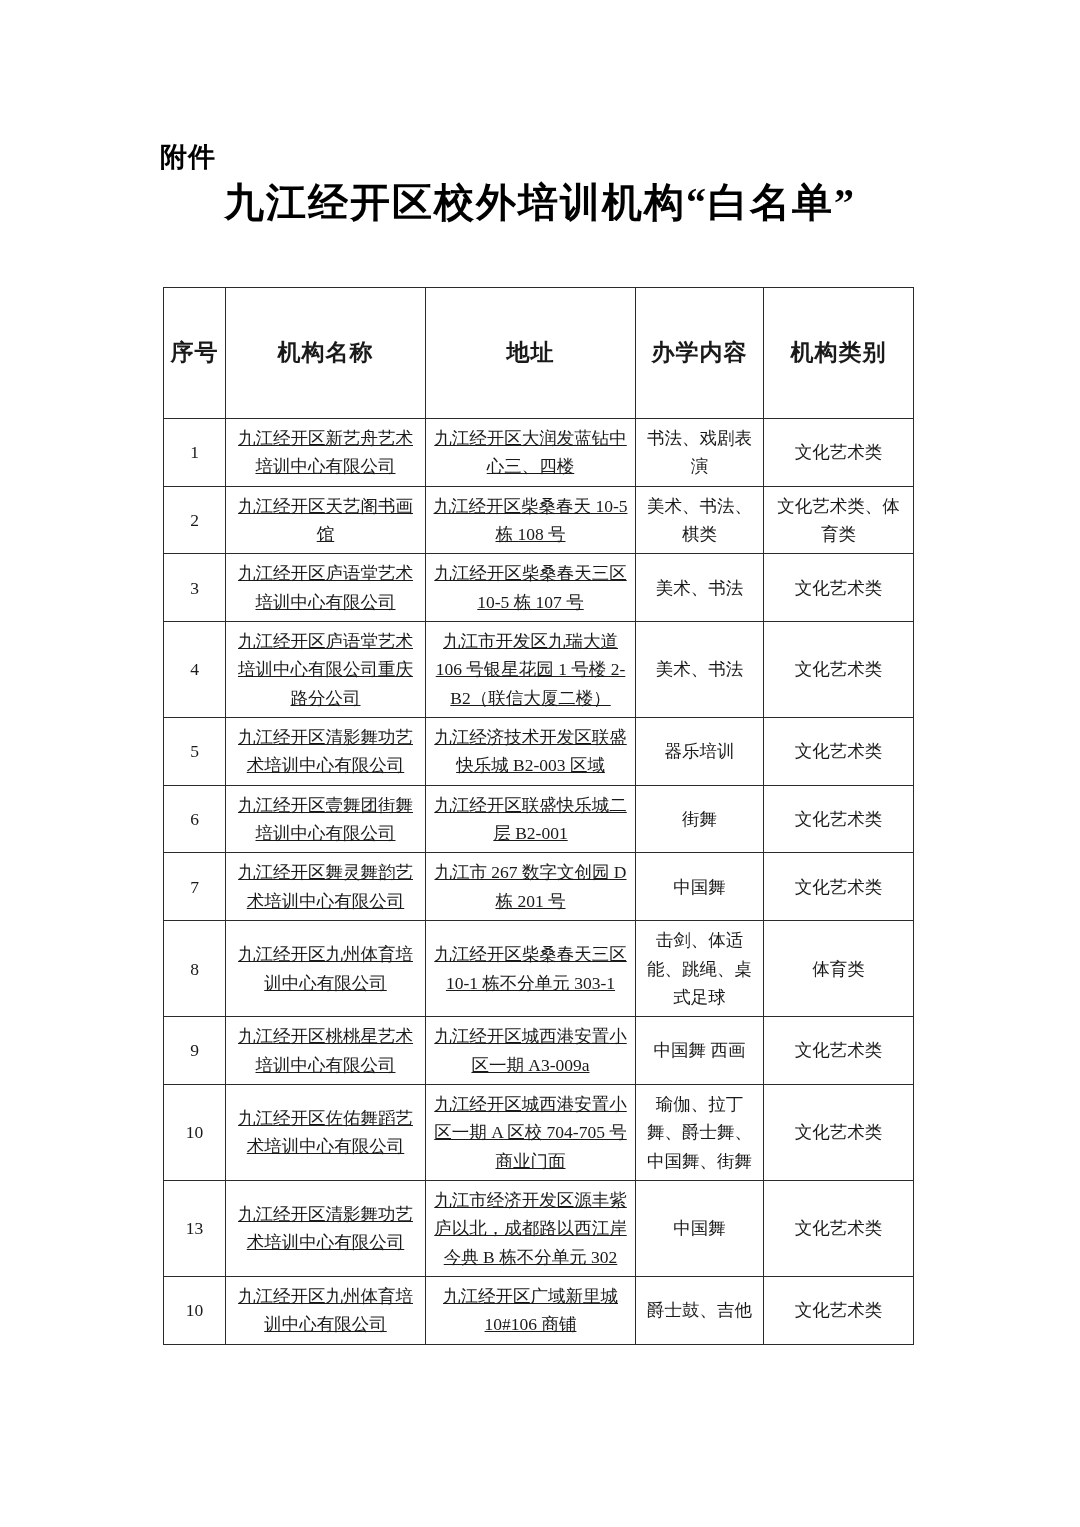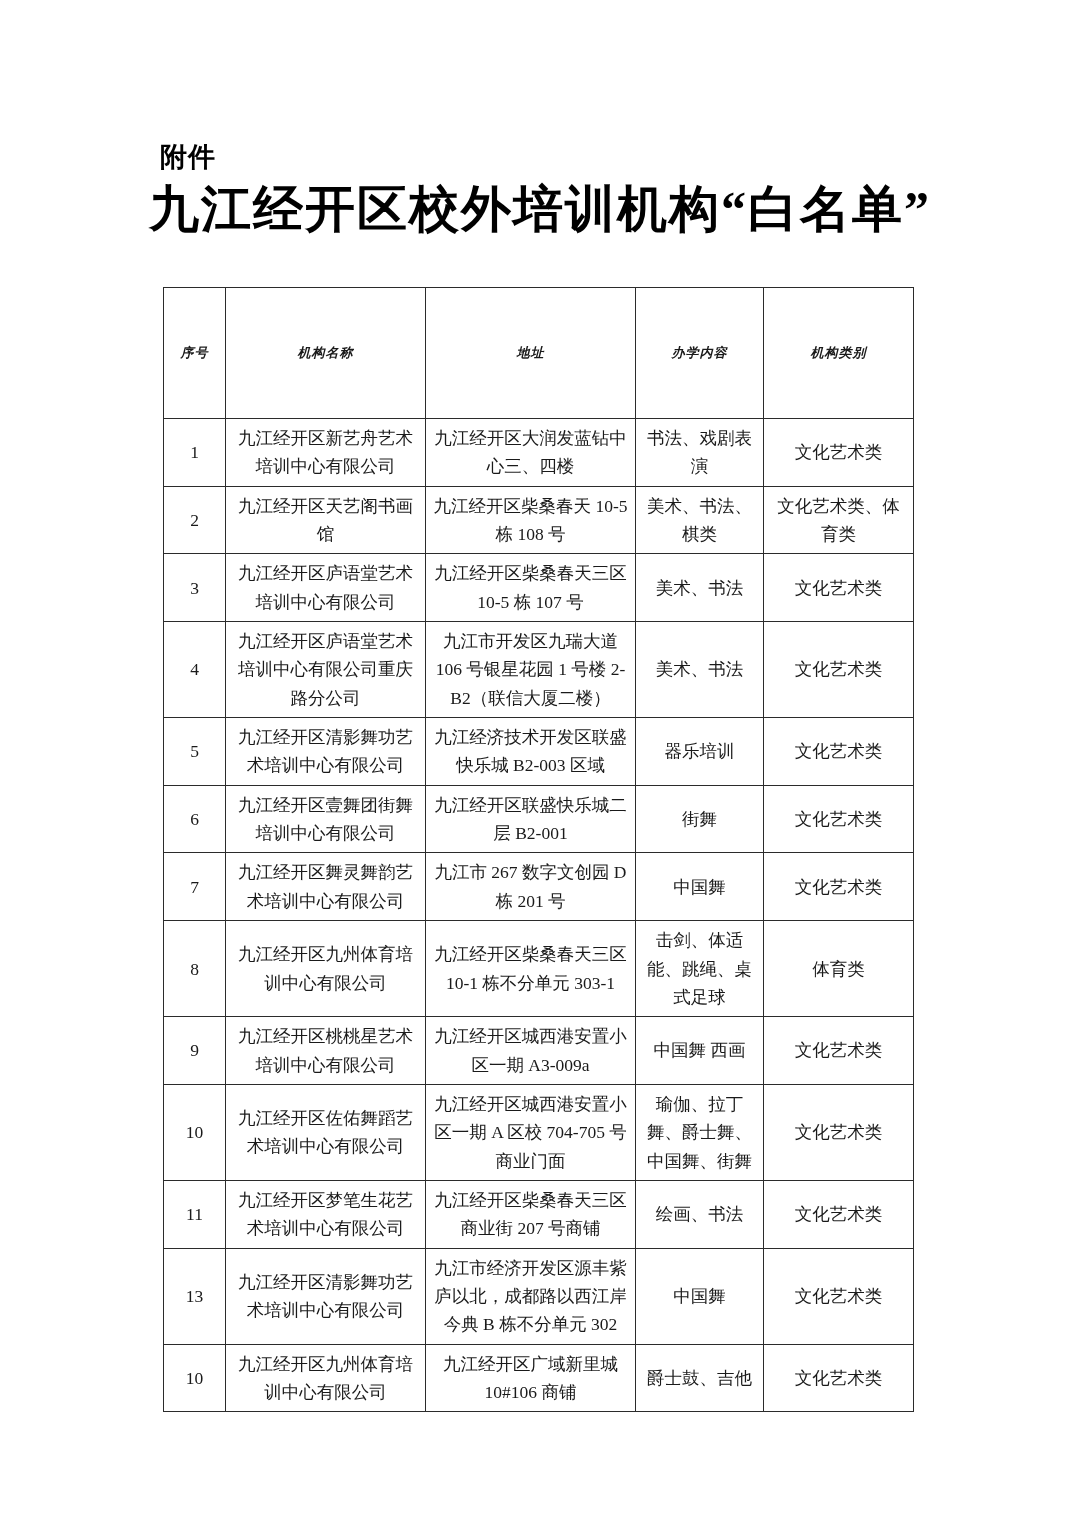--- a/index.html
+++ b/index.html
@@ -38,21 +38,21 @@
 
   
   .doc-title {
     position: absolute;
     left: 0;
     top: 178px;
     width: 1080px;
     text-align: center;
     font-family: "Liberation Serif", "DejaVu Serif", serif;
     font-weight: bold;
-    font-size: 50px;
+    font-size: 40px;
     letter-spacing: 2px;
     line-height: 1.25;
     white-space: nowrap;
   }
 
   
   .table-wrap {
     position: absolute;
     left: 163px;
     top: 287px;
@@ -73,41 +73,41 @@
     text-align: center;
     font-family: "Liberation Serif", "DejaVu Serif", serif;
     font-size: 17.5px;
     line-height: 1.62;
     color: #1a1a1a;
     word-break: break-word;
   }
 
   table.whitelist thead th {
     font-weight: bold;
-    font-size: 13px;
+    font-size: 23px;
     letter-spacing: 1px;
     height: 120px;
-    font-style: italic;
   }
 
   
   col.c-idx   { width: 62px; }
   col.c-name  { width: 200px; }
   col.c-addr  { width: 210px; }
   col.c-cont  { width: 128px; }
   col.c-cat   { width: 150px; }
 
   td.idx {
     font-size: 18px;
     letter-spacing: 0;
   }
 
   td.name, td.addr {
     padding-left: 9px;
     padding-right: 9px;
+    text-decoration: underline;
   }
 </style>
 </head>
 <body>
 
 <div class="page">
 
   <div class="attachment-label">附件</div>
 
   <div class="doc-title">九江经开区校外培训机构“白名单”</div>
@@ -195,27 +195,20 @@
             <td class="cat">文化艺术类</td>
           </tr>
           <tr>
             <td class="idx">10</td>
             <td class="name">九江经开区佐佑舞蹈艺术培训中心有限公司</td>
             <td class="addr">九江经开区城西港安置小区一期 A 区校 704-705 号商业门面</td>
             <td class="cont">瑜伽、拉丁舞、爵士舞、中国舞、街舞</td>
             <td class="cat">文化艺术类</td>
           </tr>
           <tr>
-            <td class="idx">11</td>
-            <td class="name">九江经开区梦笔生花艺术培训中心有限公司</td>
-            <td class="addr">九江经开区柴桑春天三区商业街 207 号商铺</td>
-            <td class="cont">绘画、书法</td>
-            <td class="cat">文化艺术类</td>
-          </tr>
-          <tr>
             <td class="idx">13</td>
             <td class="name">九江经开区清影舞功艺术培训中心有限公司</td>
             <td class="addr">九江市经济开发区源丰紫庐以北，成都路以西江岸今典 B 栋不分单元 302</td>
             <td class="cont">中国舞</td>
             <td class="cat">文化艺术类</td>
           </tr>
           <tr>
             <td class="idx">10</td>
             <td class="name">九江经开区九州体育培训中心有限公司</td>
             <td class="addr">九江经开区广域新里城 10#106 商铺</td>

